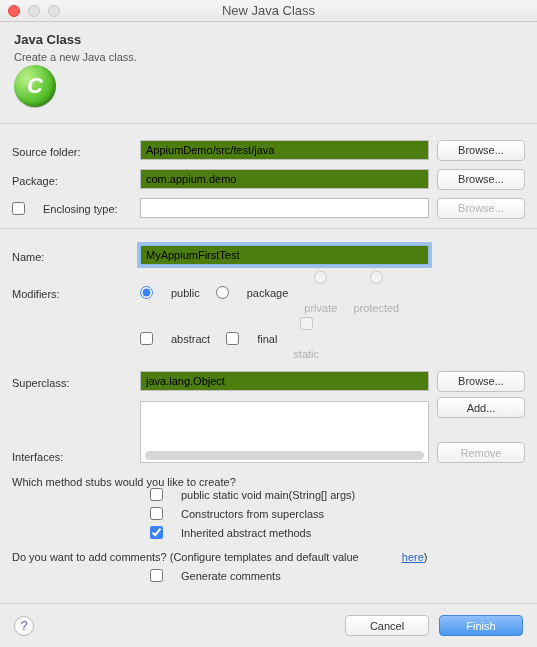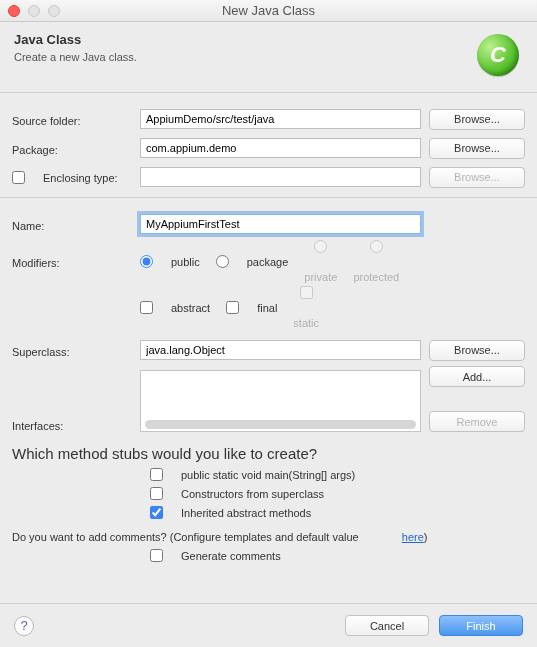--- a/index.html
+++ b/index.html
@@ -25,20 +25,21 @@
   .dot { width: 12px; height: 12px; border-radius: 50%; }
   .dot.red { background: #ff5f57; border: 0.5px solid #e14137; }
   .dot.gray { background: #e3e3e3; border: 0.5px solid #c8c8c8; }
   .title { position: absolute; left: 0; right: 0; text-align: center; color: #555; font-size: 13px; }
   .header {
     padding: 10px 14px 16px 14px;
     background: #ececec;
     display: flex;
     align-items: flex-start;
     justify-content: space-between;
+    flex-direction: column;
   }
   .header-text h1 { margin: 0 0 4px 0; font-size: 13px; font-weight: bold; }
   .header-text p { margin: 0; font-size: 11px; color: #555; }
   .class-icon {
     width: 42px; height: 42px;
     border-radius: 50%;
     background: radial-gradient(circle at 30% 30%, #b9f28a, #56c02b 60%, #2b8b0e);
     display: flex; align-items: center; justify-content: center;
     color: #fff; font-size: 22px; font-weight: bold;
     box-shadow: inset -2px -2px 4px rgba(0,0,0,0.25), 0 1px 1px rgba(0,0,0,0.2);
@@ -47,26 +48,26 @@
     margin-top: 2px;
   }
   .sep { height: 1px; background: #cfcfcf; margin: 0; }
   .form {
     padding: 10px 12px 4px 12px;
   }
   .row { display: flex; align-items: center; min-height: 26px; margin: 3px 0; }
   .row.tall { align-items: flex-end; }
   .lbl { width: 128px; font-size: 11px; color: #333; padding-top: 3px; }
   .mid { flex: 1; display: flex; align-items: center; gap: 16px; flex-wrap: wrap; }
-  .rgt { width: 96px; display:flex; flex-direction: column; gap: 6px; margin-left: 8px; }
+  .rgt { width: 88px; display:flex; flex-direction: column; gap: 6px; margin-left: 8px; }
   input[type=text] {
     width: 100%;
     height: 20px;
     border: 1px solid #bfbfbf;
-    background: #ffffff;
+    background: #4d7c0f;
     font-size: 11px;
     padding: 2px 5px;
     outline: none;
   }
   input[type=text].focus {
     border: 1px solid #89b8ea;
     box-shadow: 0 0 0 3px rgba(100,160,230,0.55);
   }
   input[type=text]:disabled {
     background: #fff;
@@ -102,21 +103,21 @@
   }
   .listbox::after {
     content: "";
     position: absolute;
     left: 4px; right: 4px; bottom: 2px;
     height: 9px;
     background: #d6d6d6;
     border-radius: 5px;
   }
   .method-section { padding: 6px 12px 2px 12px; }
-  .method-section .q { font-size: 15px; margin-bottom: 6px; }
+  .method-section .q { font-size: 11px; }
   .method-section .chk { margin-left: 128px; margin-bottom: 6px; display:flex;padding-left:10px; }
   .comments-line { padding: 4px 12px 6px 12px; font-size: 11px; }
   .comments-line a { color: #2268c7; text-decoration: underline; cursor: default; padding-left: 40px; }
   .footer {
     position: absolute;
     left: 0; right: 0; bottom: 0;
     height: 44px;
     border-top: 1px solid #cfcfcf;
     display: flex;
     align-items: center;

